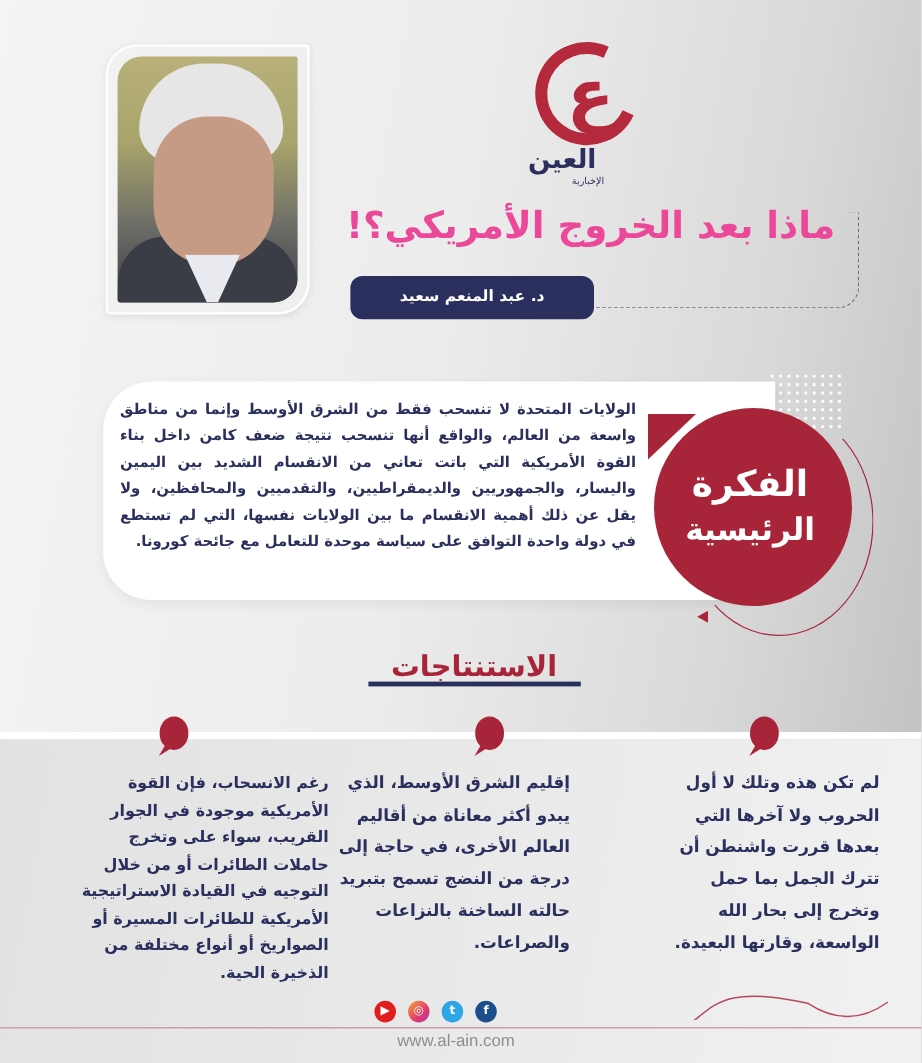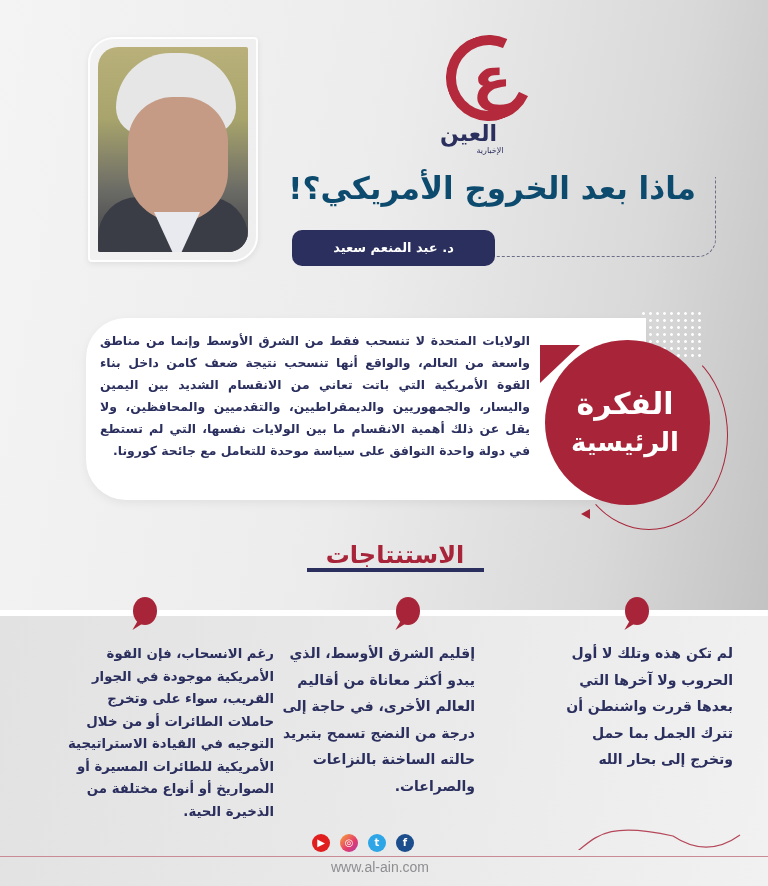--- a/index.html
+++ b/index.html
@@ -49,21 +49,21 @@
     font-weight:bold; font-size:22px; color:#2b2f5e; line-height:22px;
   }
   .logo-sub {
     position:absolute; left:0; top:111px; width:100px; text-align:center;
     font-size:8px; color:#2b2f5e;
   }
 
   
   .title {
     right:72px; top:165px; width:440px; text-align:right; direction:rtl;
-    font-weight:bold; font-size:31px; color:#0c4a6e; line-height:46px;
+    font-weight:bold; font-size:31px; color:#ec4899; line-height:46px;
   }
   .title-bracket {
     left:300px; top:177px; width:416px; height:80px;
     border-right:1.5px dashed #6b6e86; border-bottom:1.5px dashed #6b6e86;
     border-bottom-right-radius:18px;
   }
   .author-pill {
     left:292px; top:230px; width:203px; height:36px;
     background:#2b2f5e; color:#fff; border-radius:10px;
     font-weight:bold; font-size:13px; line-height:36px; text-align:center; direction:rtl;
@@ -209,20 +209,21 @@
   <div class="bubble"></div>
   <div class="bubble-tail" style="margin-left:2px; margin-top:-4px;"></div>
 </div>
 
 <div class="abs col col-right">
   <p>لم تكن هذه وتلك لا أول</p>
   <p>الحروب ولا آخرها التي</p>
   <p>بعدها قررت واشنطن أن</p>
   <p>تترك الجمل بما حمل</p>
   <p>وتخرج إلى بحار الله</p>
+  <p>الواسعة، وقارتها البعيدة.</p>
 </div>
 <div class="abs col col-mid">
   <p>إقليم الشرق الأوسط، الذي</p>
   <p>يبدو أكثر معاناة من أقاليم</p>
   <p>العالم الأخرى، في حاجة إلى</p>
   <p>درجة من النضج تسمح بتبريد</p>
   <p>حالته الساخنة بالنزاعات</p>
   <p>والصراعات.</p>
 </div>
 <div class="abs col col-left">

